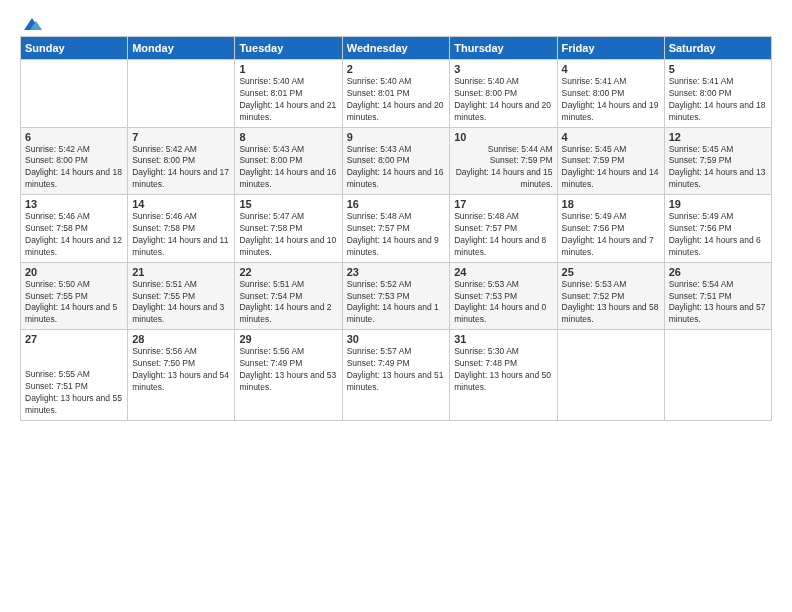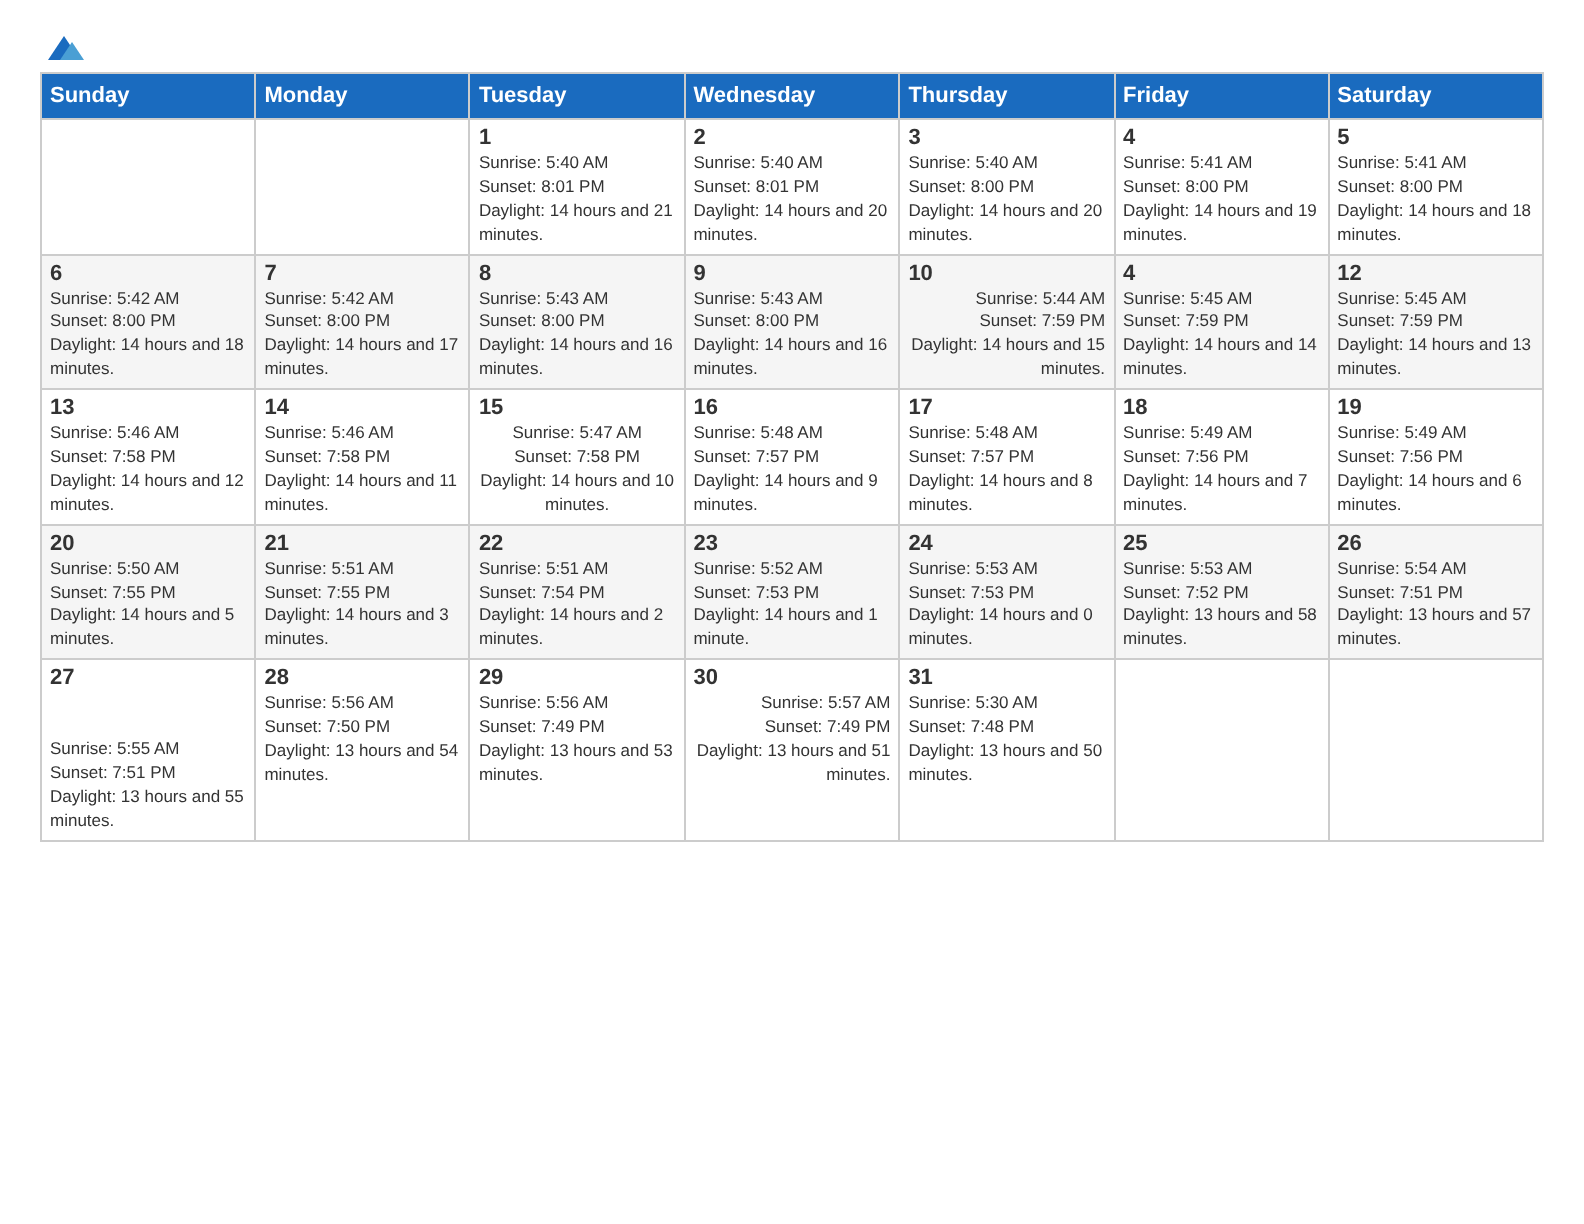--- a/index.html
+++ b/index.html
@@ -204,21 +204,21 @@
 Daylight: 14 hours and 12 minutes.</div>
           </td>
           <td>
             <span class="day-num">14</span>
             <div class="day-info" style="white-space: pre-line;">Sunrise: 5:46 AM
 Sunset: 7:58 PM
 Daylight: 14 hours and 11 minutes.</div>
           </td>
           <td>
             <span class="day-num">15</span>
-            <div class="day-info" style="white-space: pre-line; text-align: center;">Sunrise: 5:47 AM
+            <div class="day-info" style="white-space: pre-line;">Sunrise: 5:47 AM
 Sunset: 7:58 PM
 Daylight: 14 hours and 10 minutes.</div>
           </td>
           <td>
             <span class="day-num">16</span>
             <div class="day-info" style="white-space: pre-line;">Sunrise: 5:48 AM
 Sunset: 7:57 PM
 Daylight: 14 hours and 9 minutes.</div>
           </td>
           <td>
@@ -298,21 +298,21 @@
 Daylight: 13 hours and 54 minutes.</div>
           </td>
           <td>
             <span class="day-num">29</span>
             <div class="day-info" style="white-space: pre-line;">Sunrise: 5:56 AM
 Sunset: 7:49 PM
 Daylight: 13 hours and 53 minutes.</div>
           </td>
           <td>
             <span class="day-num">30</span>
-            <div class="day-info" style="white-space: pre-line; text-align: right;">Sunrise: 5:57 AM
+            <div class="day-info" style="white-space: pre-line;">Sunrise: 5:57 AM
 Sunset: 7:49 PM
 Daylight: 13 hours and 51 minutes.</div>
           </td>
           <td>
             <span class="day-num">31</span>
             <div class="day-info" style="white-space: pre-line;">Sunrise: 5:30 AM
 Sunset: 7:48 PM
 Daylight: 13 hours and 50 minutes.</div>
           </td>
           <td class="empty-cell"></td>

